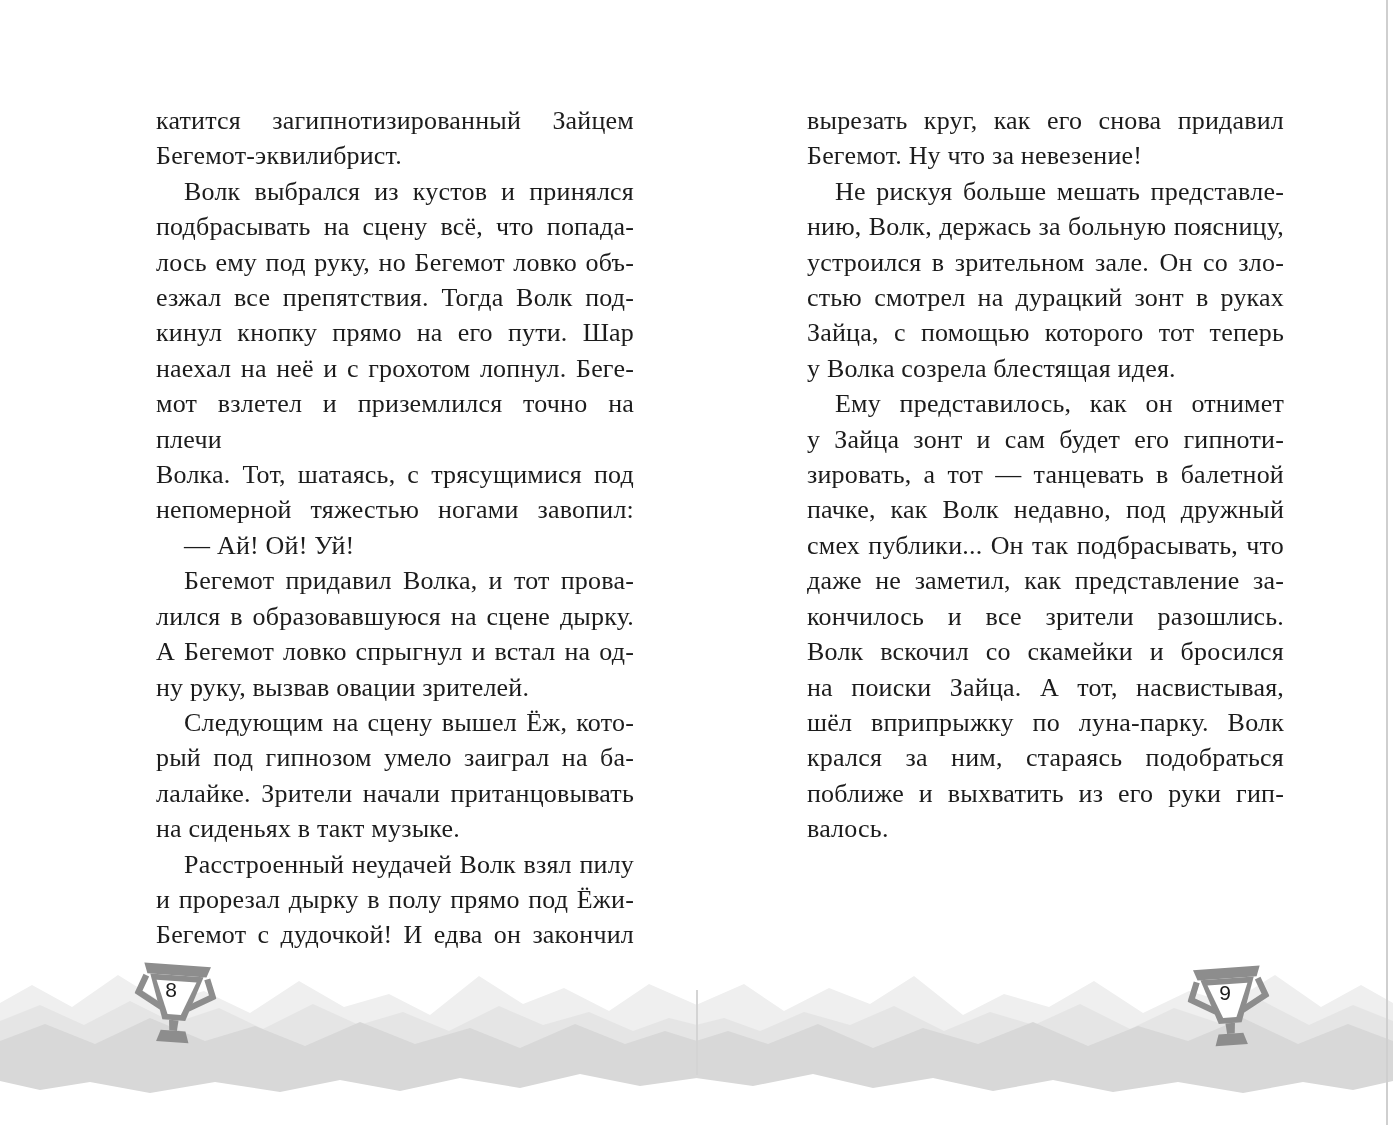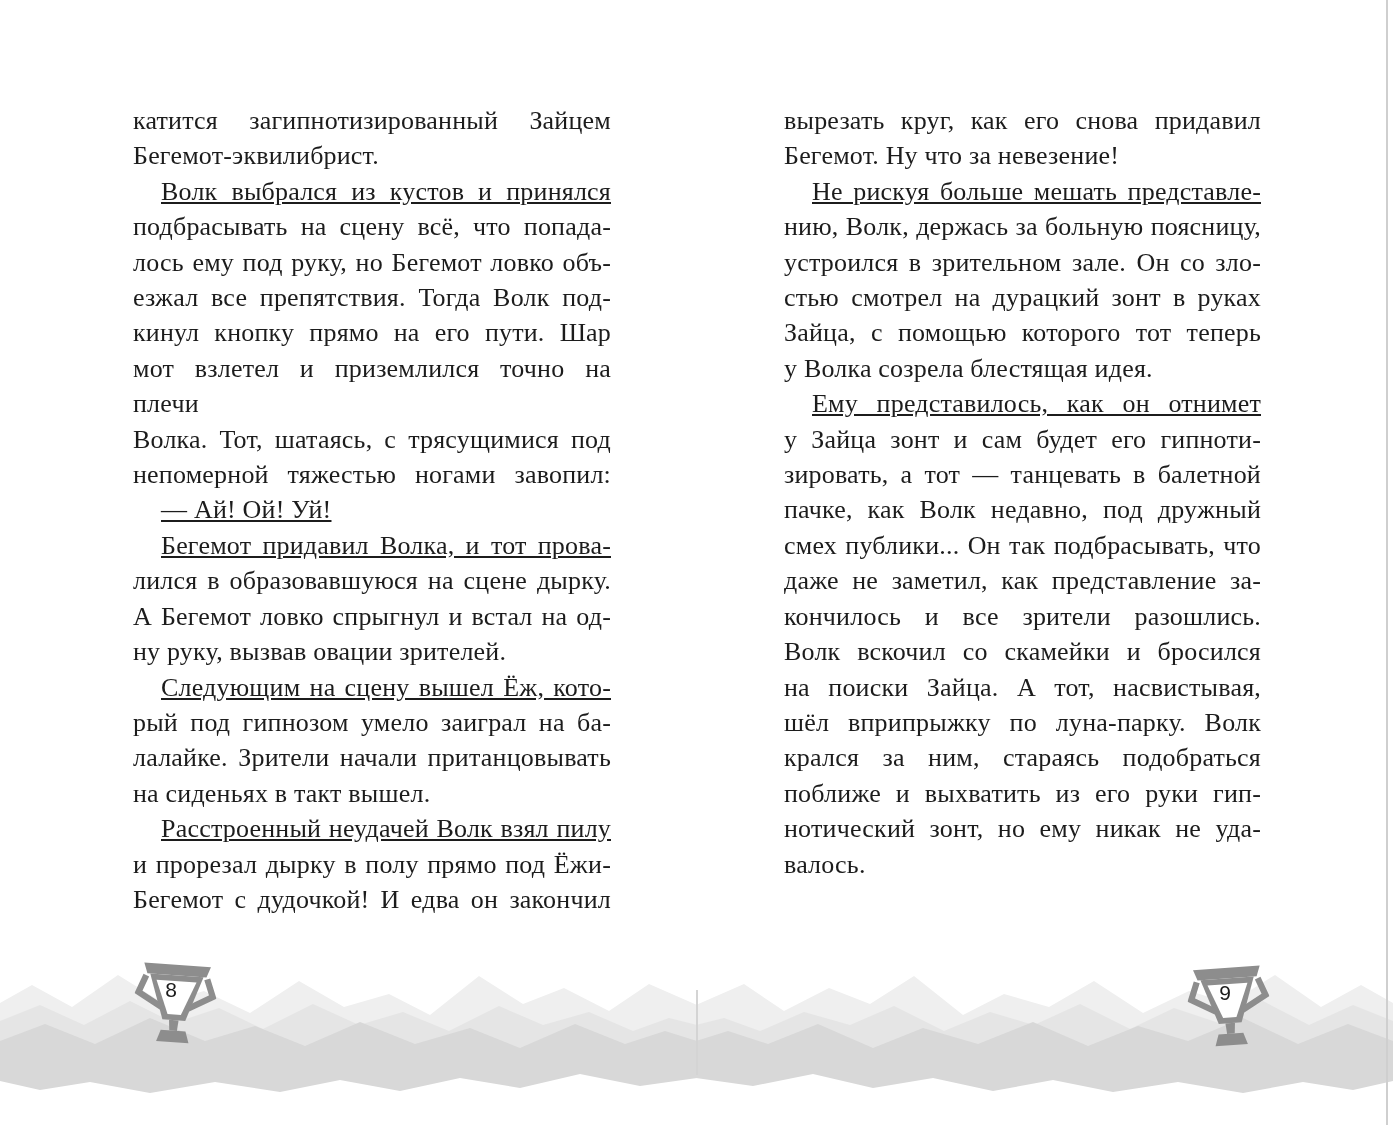--- a/index.html
+++ b/index.html
@@ -1,25 +1,25 @@
 <!DOCTYPE html>
 <html style="--text: #1c1c1c; --pagenum: #1a1a1a; --trophy: #8d8d8d; --mountain-back: #efefef; --mountain-mid: #e5e5e5; --mountain-front: #d8d8d8; --gutter: #d4d4d4; --edge: #cfcfcf;"><head>
 <meta charset="utf-8">
 <style>
   html,body{margin:0;padding:0;background:#ffffff;}
   .spread{
     position:relative;width:1393px;height:1125px;background:#fff;overflow:hidden;
     font-family:"Liberation Serif","DejaVu Serif",serif;color:var(--text,#1c1c1c);
   }
-  .text-col{position:absolute;top:103px;z-index:2;font-size:26px;line-height:35.4px;letter-spacing:.2px;}
+  .text-col{position:absolute;top:103px;z-index:2;font-size:26px;line-height:35.4px;letter-spacing:.2px;margin-left:23px;}
   .text-col.left{left:133px;width:478px;}
   .text-col.right{left:784px;width:477px;}
   .line{text-align:justify;text-align-last:justify;}
   .line.para-end{text-align-last:left;}
-  .line.indent{text-indent:28px;text-decoration:underline;}
+  .line.indent{text-indent:28px;}
   .mountains{position:absolute;left:0;top:945px;width:1393px;height:150px;z-index:1;}
   .gutter-line{position:absolute;left:696px;top:990px;width:2px;height:85px;background:var(--gutter,#d4d4d4);z-index:2;}
   .edge-line{position:absolute;left:1386px;top:0;width:2px;height:1125px;background:var(--edge,#cfcfcf);z-index:4;}
   .trophy{position:absolute;width:82px;height:84px;z-index:3;}
   .trophy.left{left:134px;top:961px;}
   .trophy.right{left:1188px;top:964px;}
   .trophy svg{width:100%;height:100%;color:var(--trophy,#8d8d8d);display:block;}
   .trophy.left svg{transform:rotate(4deg);}
   .trophy.right svg{transform:scaleX(-1) rotate(4deg);}
   .page-num{
@@ -34,32 +34,33 @@
 <div class="spread">
 
   <div class="text-col left">
       <div class="line">катится загипнотизированный Зайцем</div>
       <div class="line para-end">Бегемот-эквилибрист.</div>
       <div class="line indent">Волк выбрался из кустов и принялся</div>
       <div class="line">подбрасывать на сцену всё, что попада-</div>
       <div class="line">лось ему под руку, но Бегемот ловко объ-</div>
       <div class="line">езжал все препятствия. Тогда Волк под-</div>
       <div class="line">кинул кнопку прямо на его пути. Шар</div>
+      <div class="line">наехал на неё и с грохотом лопнул. Беге-</div>
       <div class="line">мот взлетел и приземлился точно на плечи</div>
       <div class="line">Волка. Тот, шатаясь, с трясущимися под</div>
       <div class="line">непомерной тяжестью ногами завопил:</div>
       <div class="line indent para-end">— Ай! Ой! Уй!</div>
       <div class="line indent">Бегемот придавил Волка, и тот прова-</div>
       <div class="line">лился в образовавшуюся на сцене дырку.</div>
       <div class="line">А Бегемот ловко спрыгнул и встал на од-</div>
       <div class="line para-end">ну руку, вызвав овации зрителей.</div>
       <div class="line indent">Следующим на сцену вышел Ёж, кото-</div>
       <div class="line">рый под гипнозом умело заиграл на ба-</div>
       <div class="line">лалайке. Зрители начали пританцовывать</div>
-      <div class="line para-end">на сиденьях в такт вышел.</div>
+      <div class="line para-end">на сиденьях в такт музыке.</div>
       <div class="line indent">Расстроенный неудачей Волк взял пилу</div>
       <div class="line">и прорезал дырку в полу прямо под Ёжи-</div>
       <div class="line">Бегемот с дудочкой! И едва он закончил</div>
     </div>
 
   <div class="text-col right">
       <div class="line">вырезать круг, как его снова придавил</div>
       <div class="line para-end">Бегемот. Ну что за невезение!</div>
       <div class="line indent">Не рискуя больше мешать представле-</div>
       <div class="line">нию, Волк, держась за больную поясницу,</div>
@@ -72,21 +73,20 @@
       <div class="line">зировать, а тот — танцевать в балетной</div>
       <div class="line">пачке, как Волк недавно, под дружный</div>
       <div class="line">смех публики... Он так подбрасывать, что</div>
       <div class="line">даже не заметил, как представление за-</div>
       <div class="line">кончилось и все зрители разошлись.</div>
       <div class="line">Волк вскочил со скамейки и бросился</div>
       <div class="line">на поиски Зайца. А тот, насвистывая,</div>
       <div class="line">шёл вприпрыжку по луна-парку. Волк</div>
       <div class="line">крался за ним, стараясь подобраться</div>
       <div class="line">поближе и выхватить из его руки гип-</div>
-      <div class="line">нотический зонт, но ему никак не уда-</div>
       <div class="line para-end">валось.</div>
     </div>
 
   <svg class="mountains" viewBox="0 0 1393 150" preserveAspectRatio="none" aria-hidden="true">
     <defs>
       <g id="mhalf">
         <polygon fill="var(--mountain-back,#efefef)" points="0,58 32,40 72,62 118,30 163,58 204,46 250,68 299,36 344,62 389,49 430,70 479,31 523,59 564,43 609,66 649,39 697,60 697,112 0,112"></polygon>
         <polygon fill="var(--mountain-mid,#e5e5e5)" points="0,76 40,60 84,80 130,56 174,78 219,63 263,84 313,59 359,80 403,67 449,86 499,61 543,80 589,67 633,86 669,73 697,80 697,122 0,122"></polygon>
         <polygon fill="var(--mountain-front,#d8d8d8)" points="0,96 45,79 95,99 150,73 205,96 255,81 305,101 360,77 415,99 470,83 520,103 575,79 625,99 665,86 697,96 697,133 640,141 580,129 520,143 460,133 400,146 340,135 280,147 215,137 150,148 90,137 40,145 0,136"></polygon>
       </g>

